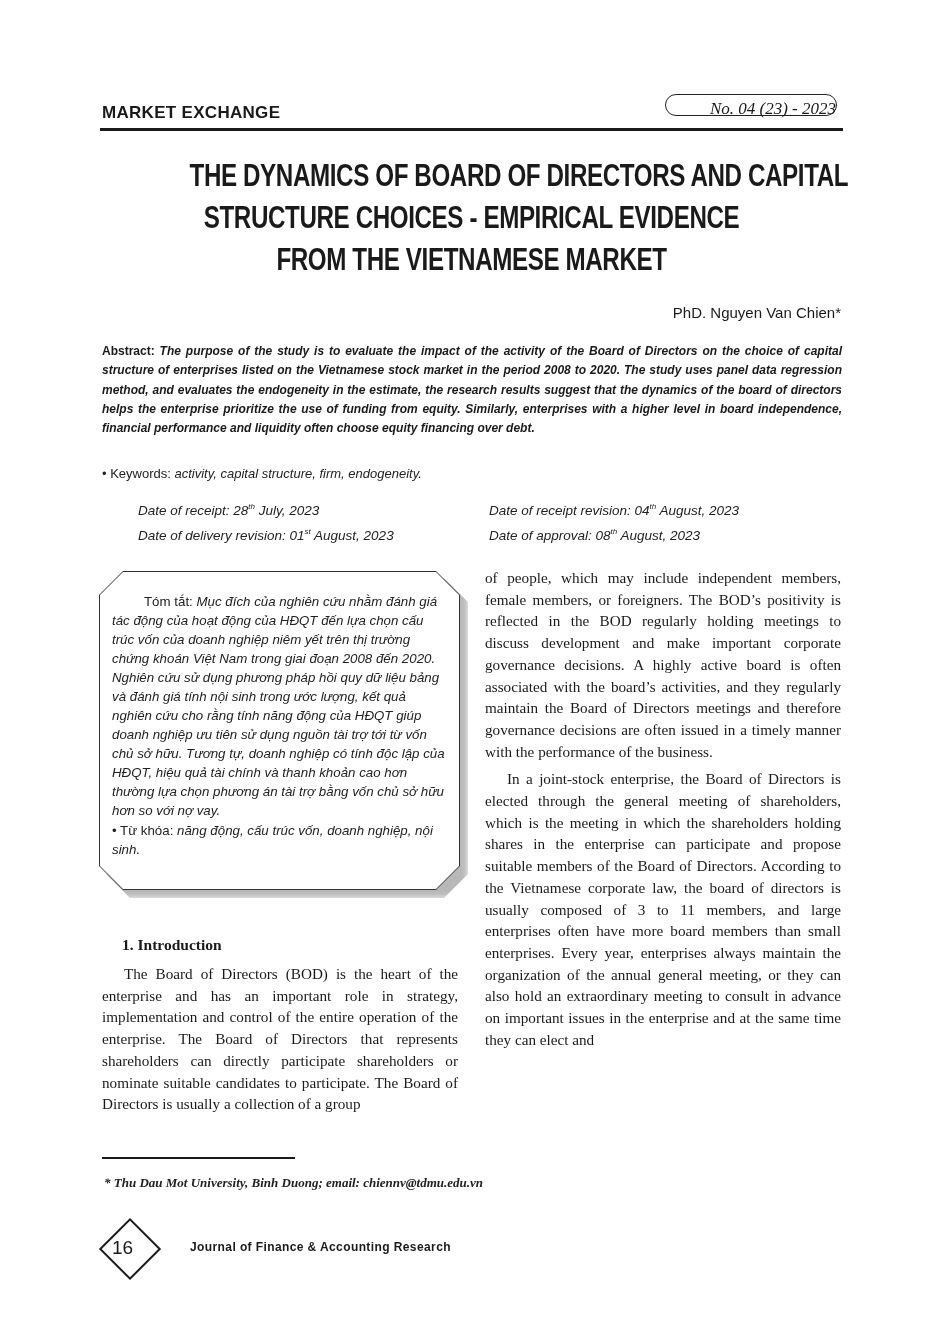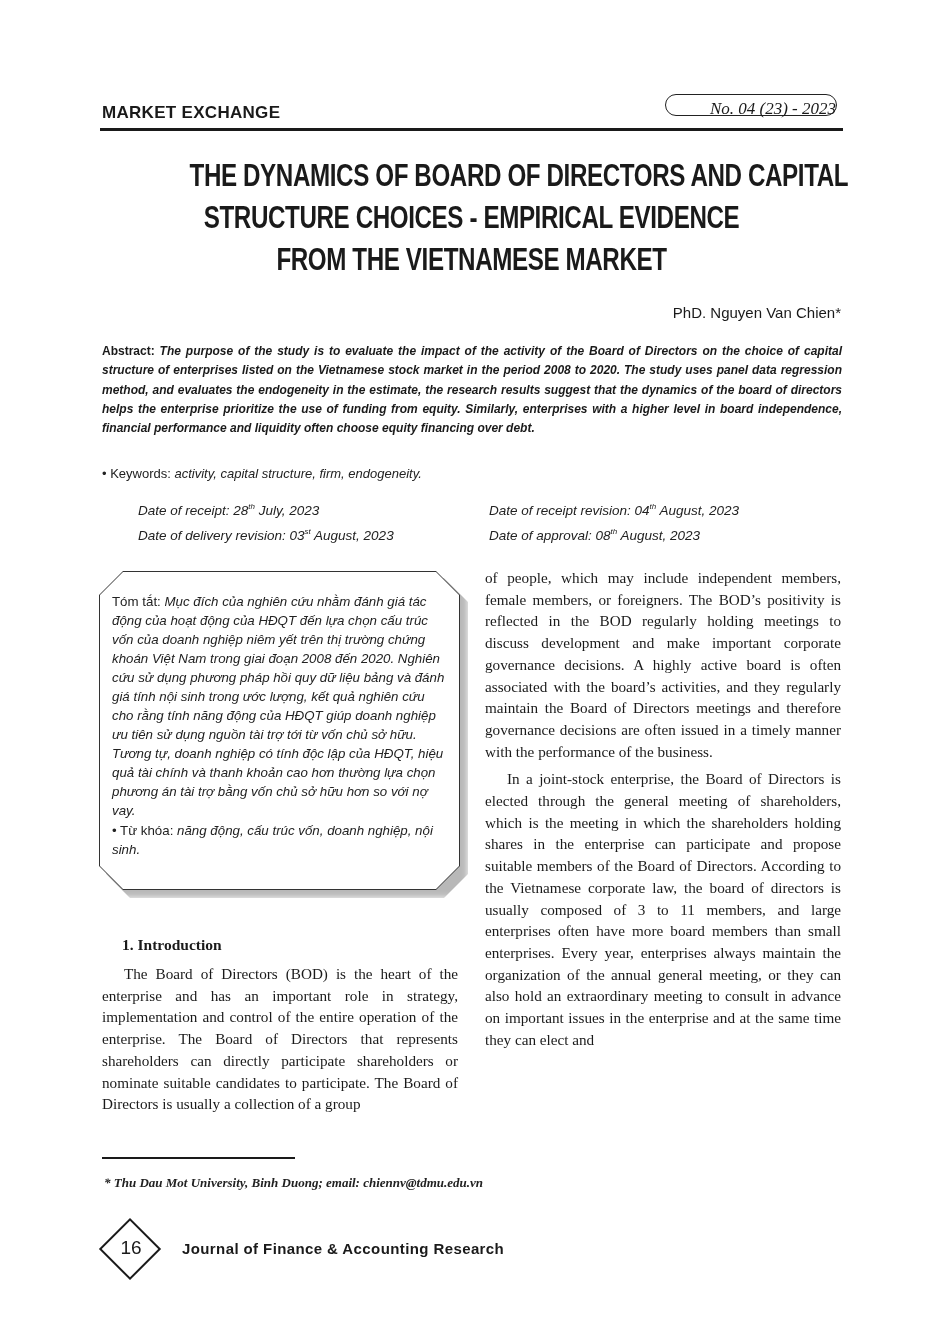--- a/index.html
+++ b/index.html
@@ -27,42 +27,42 @@
   .dates sup { font-size: 8px; }
 
   
   .vn-box-shadow { left: 106px; top: 578px; width: 362px; height: 320px; background: #b8b8b8; filter: blur(3px);
     clip-path: polygon(24px 0, calc(100% - 24px) 0, 100% 24px, 100% calc(100% - 24px), calc(100% - 24px) 100%, 24px 100%, 0 calc(100% - 24px), 0 24px); }
   .vn-box-border { left: 99px; top: 571px; width: 361px; height: 319px; background: #333;
     clip-path: polygon(24px 0, calc(100% - 24px) 0, 100% 24px, 100% calc(100% - 24px), calc(100% - 24px) 100%, 24px 100%, 0 calc(100% - 24px), 0 24px); }
   .vn-box { left: 100px; top: 572px; width: 359px; height: 317px; background: #fff; box-sizing: border-box; padding: 20px 14px 0 12px;
     clip-path: polygon(23px 0, calc(100% - 23px) 0, 100% 23px, 100% calc(100% - 23px), calc(100% - 23px) 100%, 23px 100%, 0 calc(100% - 23px), 0 23px);
     font-family: "Liberation Sans", sans-serif; font-size: 13.3px; line-height: 19px; color: #222; }
-  .vn-box .lbl { font-style: normal; }
+  .vn-box .lbl { font-style: normal; margin-left: 32px; }
   .vn-box .it { font-style: italic; }
   .vn-box p { margin: 0; }
   .vn-box .kw { margin-top: 1px; }
 
   
   .col { font-family: "Liberation Serif", serif; font-size: 15.2px; line-height: 21.7px; text-align: justify; color: #1a1a1a; }
   .col p { margin: 0; text-indent: 22px; font-family: Liberation Serif, serif; }
   .col p.noindent { text-indent: 0; }
   .col-left { left: 102px; top: 963px; width: 356px; }
   .col-right { left: 485px; top: 567px; width: 356px; }
   .heading { left: 122px; top: 936px; font-family: "Liberation Serif", serif; font-weight: bold; font-size: 15.5px; }
   .col .spacer { height: 6px; }
 
   
   .fn-rule { left: 102px; top: 1157px; width: 193px; height: 2px; background: #1a1a1a; }
   .footnote { left: 104px; top: 1175px; font-family: "Liberation Serif", serif; font-style: italic; font-weight: bold; font-size: 13px; color: #222; }
 
   
   .page-diamond { left: 108px; top: 1227px; width: 44px; height: 44px; border: 2.5px solid #1a1a1a; transform: rotate(45deg); box-sizing: border-box; }
-  .page-num { left: 112px; top: 1237px; width: 38px; text-align: center; font-family: "Liberation Sans", sans-serif; font-size: 19px; }
-  .journal { left: 182px; top: 1240px; font-family: "Liberation Sans", sans-serif; font-weight: bold; font-size: 15px; letter-spacing: 0.4px; }
+  .page-num { left: 112px; top: 1237px; width: 38px; font-family: "Liberation Sans", sans-serif; font-size: 19px; }
+  .journal { left: 190px; top: 1240px; font-family: "Liberation Sans", sans-serif; font-weight: bold; font-size: 12px; letter-spacing: 0.4px; }
 </style>
 </head>
 <body>
 
 <div class="abs section-label">MARKET EXCHANGE</div>
 <div class="abs issue-pill">No. 04 (23) - 2023</div>
 <div class="abs header-rule"></div>
 
 <div class="abs title">
   <span class="line">THE DYNAMICS OF BOARD OF DIRECTORS AND CAPITAL</span>
@@ -80,21 +80,21 @@
   <span class="kv">activity, capital structure, firm, endogeneity.</span>
 </div>
 
 <div class="abs dates" style="left:138px; top:502px;">
   <span>Date of receipt: 28</span><sup>th</sup><span> July, 2023</span>
 </div>
 <div class="abs dates" style="left:489px; top:502px;">
   <span>Date of receipt revision: 04</span><sup>th</sup><span> August, 2023</span>
 </div>
 <div class="abs dates" style="left:138px; top:527px;">
-  <span>Date of delivery revision: 03</span><sup>st</sup><span> August, 2023</span>
+  <span>Date of delivery revision: 01</span><sup>st</sup><span> August, 2023</span>
 </div>
 <div class="abs dates" style="left:489px; top:527px;">
   <span>Date of approval: 08</span><sup>th</sup><span> August, 2023</span>
 </div>
 
 <div class="abs vn-box-shadow"></div>
 <div class="abs vn-box-border"></div>
 <div class="abs vn-box">
   <p>
     <span class="lbl">Tóm tắt:</span>

